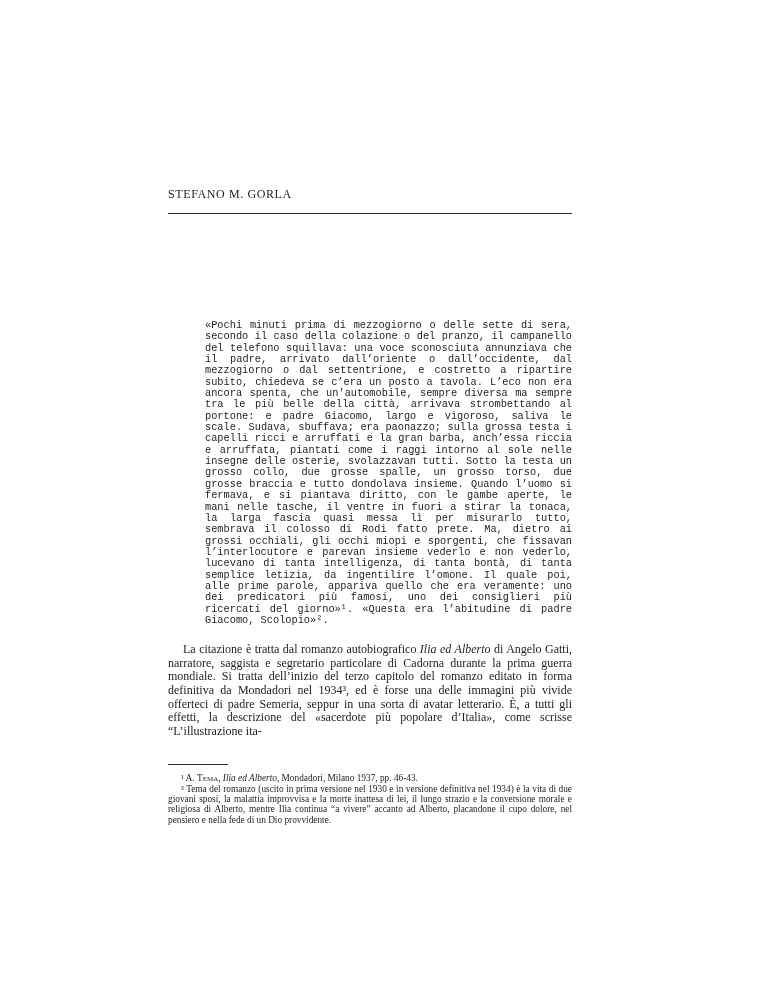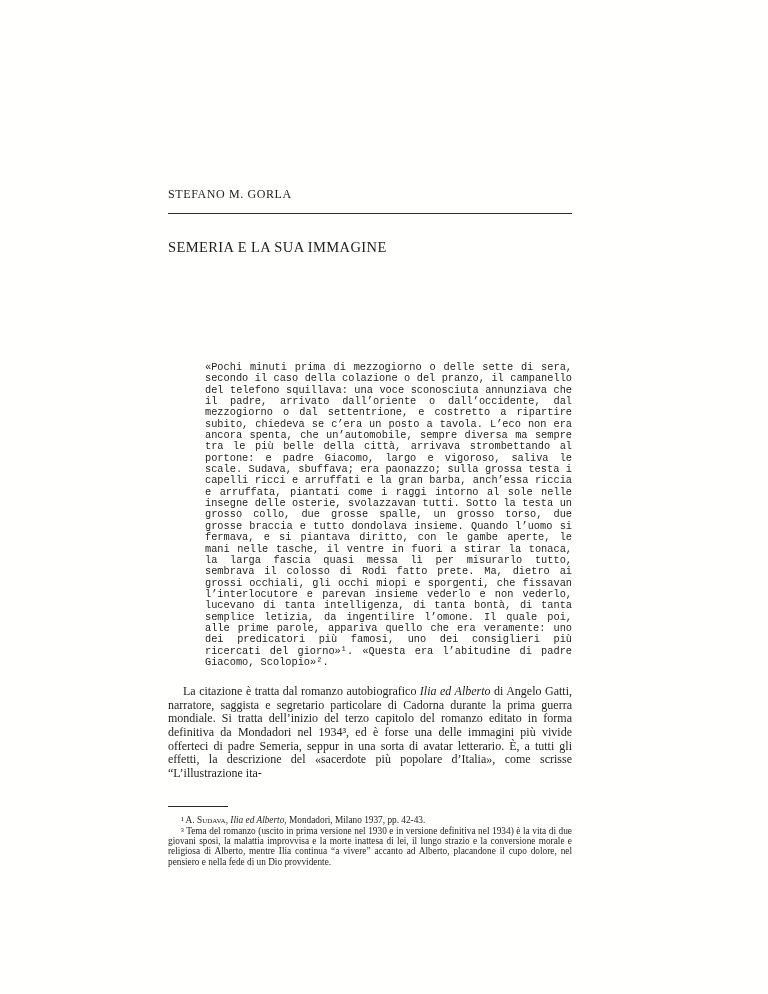--- a/index.html
+++ b/index.html
@@ -76,27 +76,26 @@
 </head>
 <body>
 
 <div class="page">
   <div class="content">
 
     <div class="author">STEFANO M. GORLA</div>
 
     <hr class="header-rule">
 
-    <h1 class="title">SEMERIA E LA SUA IMMAGINE</h1>
 
     <blockquote class="quote">«Pochi minuti prima di mezzogiorno o delle sette di sera, secondo il caso della colazione o del pranzo, il campanello del telefono squillava: una voce sconosciuta annunziava che il padre, arrivato dall’oriente o dall’occidente, dal mezzogiorno o dal settentrione, e costretto a ripartire subito, chiedeva se c’era un posto a tavola. L’eco non era ancora spenta, che un’automobile, sempre diversa ma sempre tra le più belle della città, arrivava strombettando al portone: e padre Giacomo, largo e vigoroso, saliva le scale. Sudava, sbuffava; era paonazzo; sulla grossa testa i capelli ricci e arruffati e la gran barba, anch’essa riccia e arruffata, piantati come i raggi intorno al sole nelle insegne delle osterie, svolazzavan tutti. Sotto la testa un grosso collo, due grosse spalle, un grosso torso, due grosse braccia e tutto dondolava insieme. Quando l’uomo si fermava, e si piantava diritto, con le gambe aperte, le mani nelle tasche, il ventre in fuori a stirar la tonaca, la larga fascia quasi messa lì per misurarlo tutto, sembrava il colosso di Rodi fatto prete. Ma, dietro ai grossi occhiali, gli occhi miopi e sporgenti, che fissavan l’interlocutore e parevan insieme vederlo e non vederlo, lucevano di tanta intelligenza, di tanta bontà, di tanta semplice letizia, da ingentilire l’omone. Il quale poi, alle prime parole, appariva quello che era veramente: uno dei predicatori più famosi, uno dei consiglieri più ricercati del giorno»¹. «Questa era l’abitudine di padre Giacomo, Scolopio»².</blockquote>
 
     <p class="body-para"><span>La citazione è tratta dal romanzo autobiografico </span><span style="font-style: italic;">Ilia ed Alberto</span><span> di Angelo Gatti, narratore, saggista e segretario particolare di Cadorna durante la prima guerra mondiale. Si tratta dell’inizio del terzo capitolo del romanzo editato in forma definitiva da Mondadori nel 1934³, ed è forse una delle immagini più vivide offerteci di padre Semeria, seppur in una sorta di avatar letterario. È, a tutti gli effetti, la descrizione del «sacerdote più popolare d’Italia», come scrisse “L’illustrazione ita-</span></p>
 
     <div class="footnote-rule"></div>
 
     <div class="footnotes">
-      <p class="footnote"><span>¹ A. </span><span style="font-variant: small-caps;">Sudava</span><span>, </span><span style="font-style: italic;">Ilia ed Alberto</span><span>, Mondadori, Milano 1937, pp. 42-43.</span></p>
+      <p class="footnote"><span>¹ A. </span><span style="font-variant: small-caps;">Tema</span><span>, </span><span style="font-style: italic;">Ilia ed Alberto</span><span>, Mondadori, Milano 1937, pp. 46-43.</span></p>
       <p class="footnote"><span>³ Tema del romanzo (uscito in prima versione nel 1930 e in versione definitiva nel 1934) è la vita di due giovani sposi, la malattia improvvisa e la morte inattesa di lei, il lungo strazio e la conversione morale e religiosa di Alberto, mentre Ilia continua “a vivere” accanto ad Alberto, placandone il cupo dolore, nel pensiero e nella fede di un Dio provvidente.</span></p>
     </div>
 
   </div>
 </div>
 
 </body></html>

